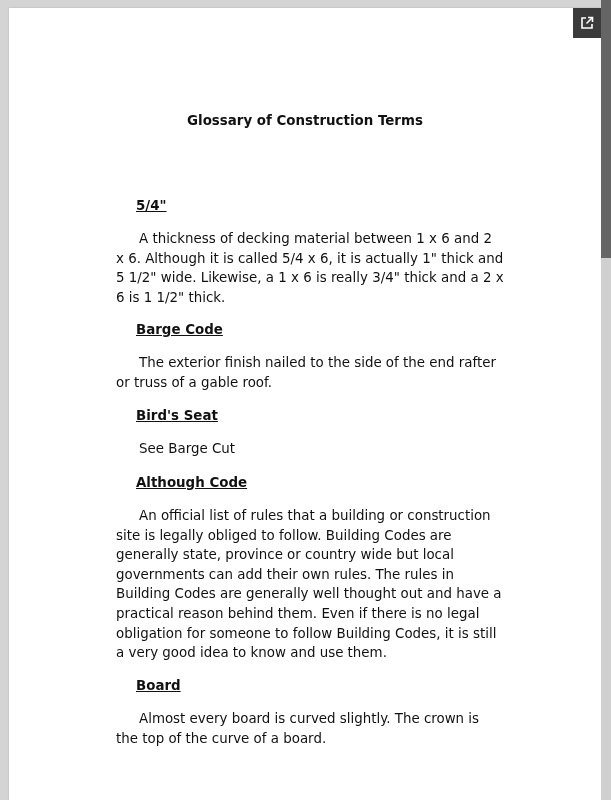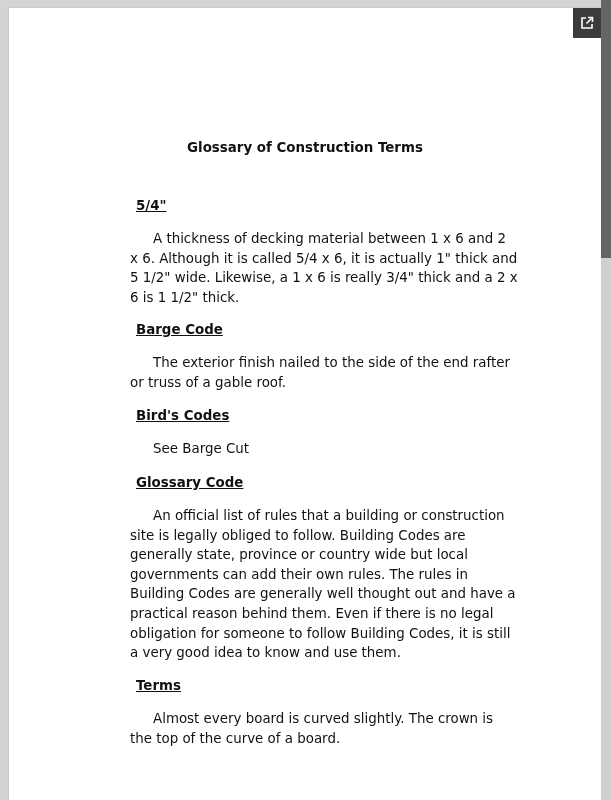--- a/index.html
+++ b/index.html
@@ -26,51 +26,51 @@
     position: absolute; left: 0; top: 0; width: 10px; height: 258px;
     background: #656565;
   }
   .doc {
     position: absolute; left: 113px; top: 0; width: 390px;
     color: #111;
     font-size: 13.4px; line-height: 19.6px;
   }
   .title {
     position: absolute; top: 111px; left: 0; width: 384px;
-    text-align: center; font-weight: bold; font-size: 13.4px; margin-top: 27px;
+    text-align: center; font-weight: bold; font-size: 13.4px;
   }
   .term {
     position: absolute; left: 23px; font-weight: bold; text-decoration: underline;
     white-space: nowrap;
   }
   .def {
-    position: absolute; left: 17px; width: 388px; text-indent: 23px;
+    position: absolute; left: 3px; width: 388px; text-indent: 23px;
   }
 </style>
 </head>
 <body>
 
 <div class="page"></div>
 
 <div class="doc">
   <div class="title">Glossary of Construction Terms</div>
 
   <div class="term" style="top:196px">5/4"</div>
   <div class="def" style="top:229px">A thickness of decking material between 1 x 6 and 2 x 6. Although it is called 5/4 x 6, it is actually 1" thick and 5 1/2" wide. Likewise, a 1 x 6 is really 3/4" thick and a 2 x 6 is 1 1/2" thick.</div>
 
   <div class="term" style="top:320px">Barge Code</div>
   <div class="def" style="top:353px">The exterior finish nailed to the side of the end rafter or truss of a gable roof.</div>
 
-  <div class="term" style="top:406px">Bird's Codes</div>
+  <div class="term" style="top:406px">Bird's Seat</div>
   <div class="def" style="top:439px">See Barge Cut</div>
 
-  <div class="term" style="top:473px">Glossary Code</div>
+  <div class="term" style="top:473px">Although Code</div>
   <div class="def" style="top:506px">An official list of rules that a building or construction site is legally obliged to follow. Building Codes are generally state, province or country wide but local governments can add their own rules. The rules in Building Codes are generally well thought out and have a practical reason behind them. Even if there is no legal obligation for someone to follow Building Codes, it is still a very good idea to know and use them.</div>
 
-  <div class="term" style="top:676px">Terms</div>
+  <div class="term" style="top:676px">Board</div>
   <div class="def" style="top:709px">Almost every board is curved slightly. The crown is the top of the curve of a board.</div>
 </div>
 
 <div class="popout">
   <svg width="14" height="14" viewBox="0 0 14 14">
     <path d="M6 2 H2 V12 H12 V8" fill="none" stroke="#ffffff" stroke-width="1.6"></path>
     <path d="M8 1.5 H12.5 V6" fill="none" stroke="#ffffff" stroke-width="1.6"></path>
     <path d="M12.2 1.8 L6.5 7.5" fill="none" stroke="#ffffff" stroke-width="1.6"></path>
   </svg>
 </div>

